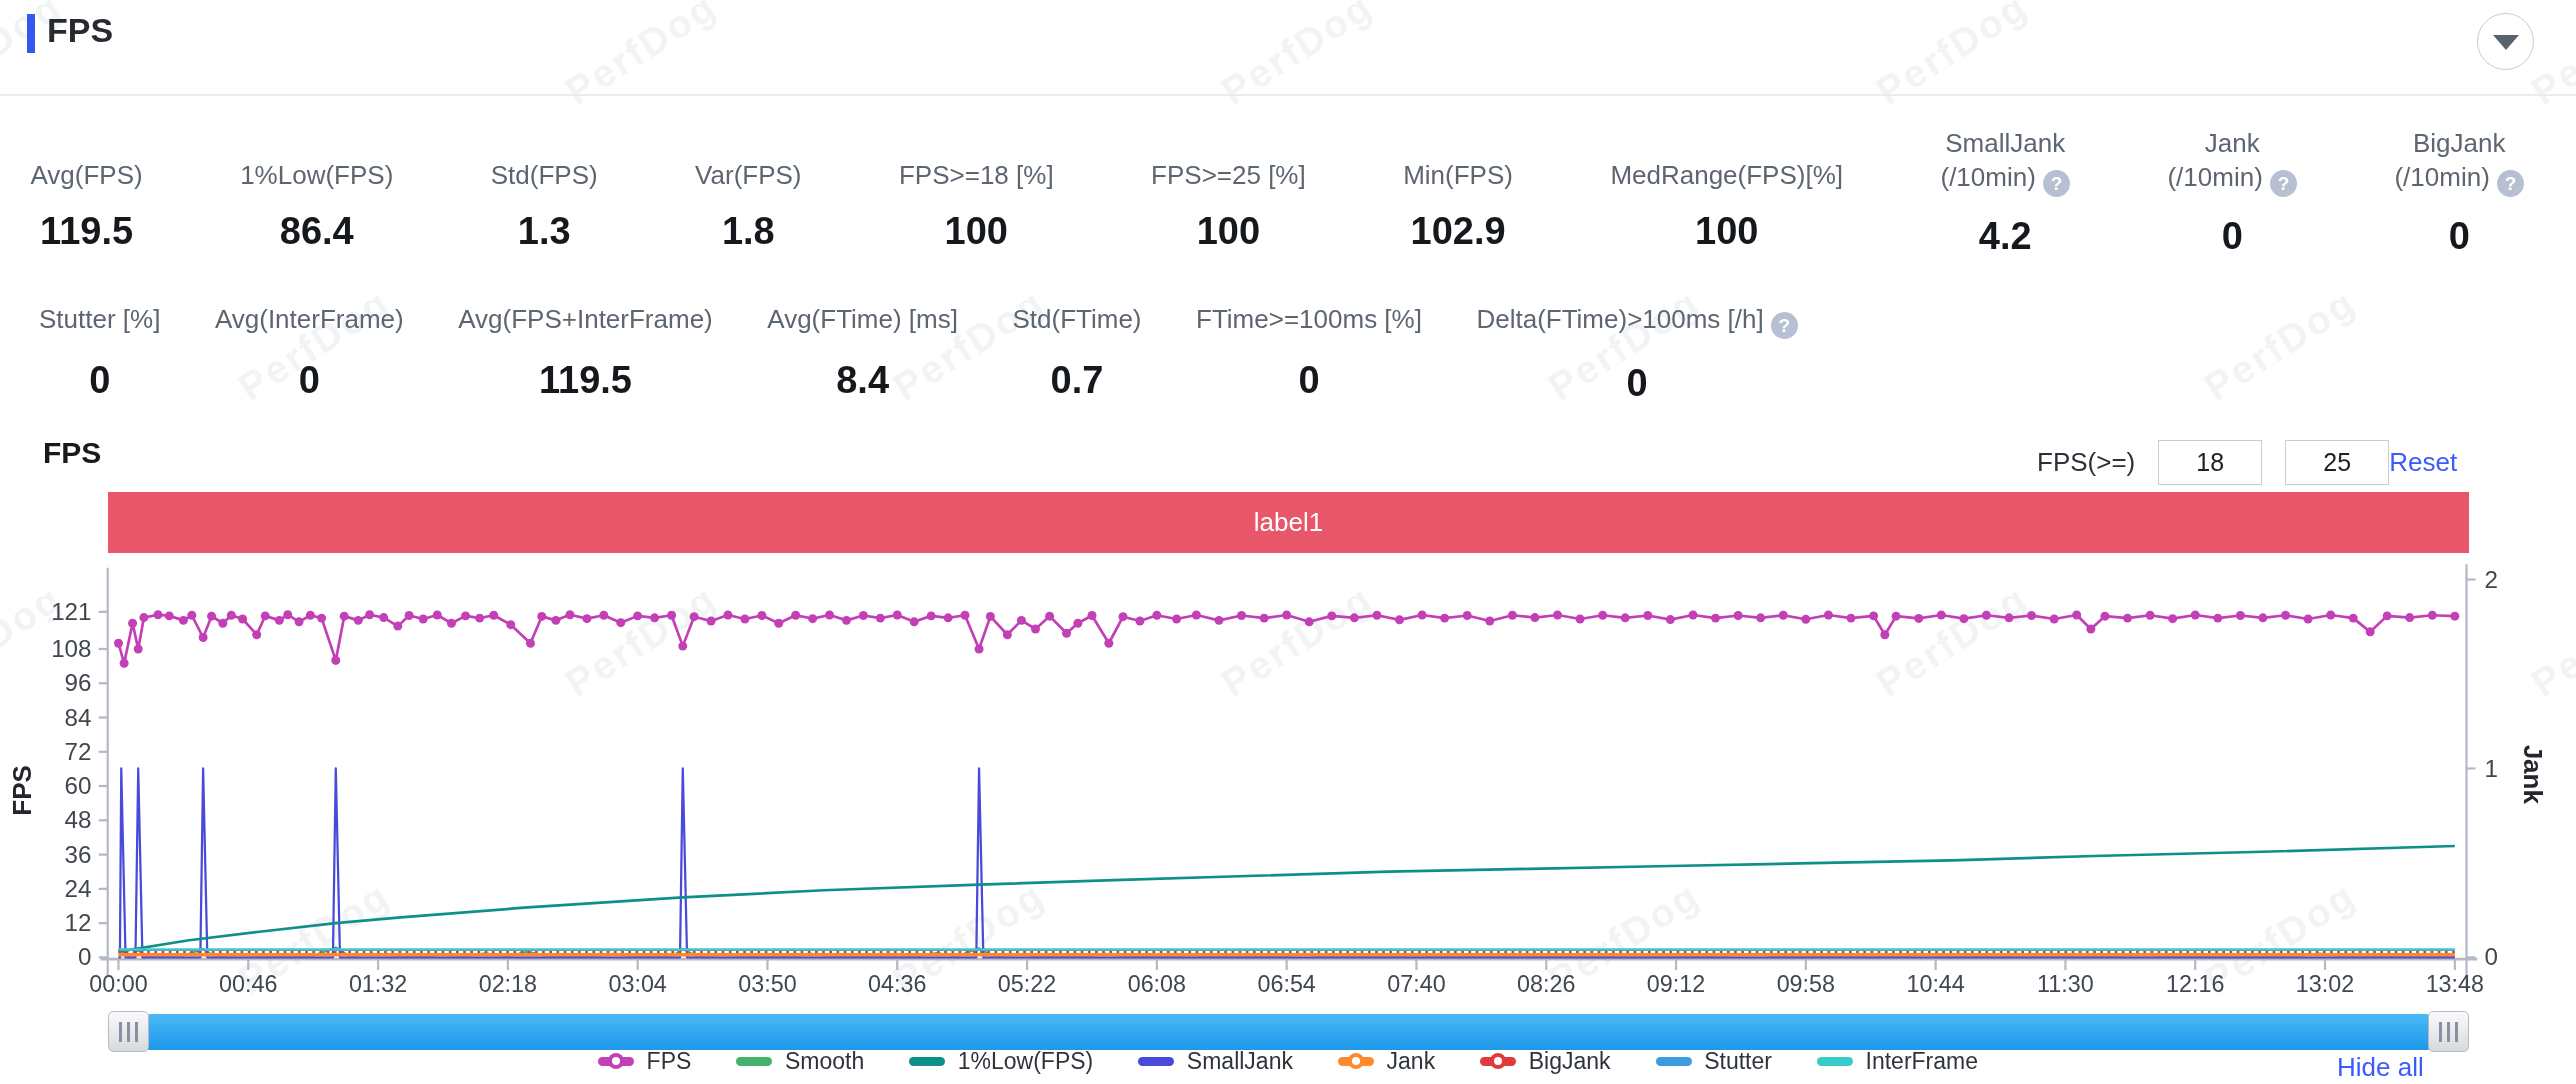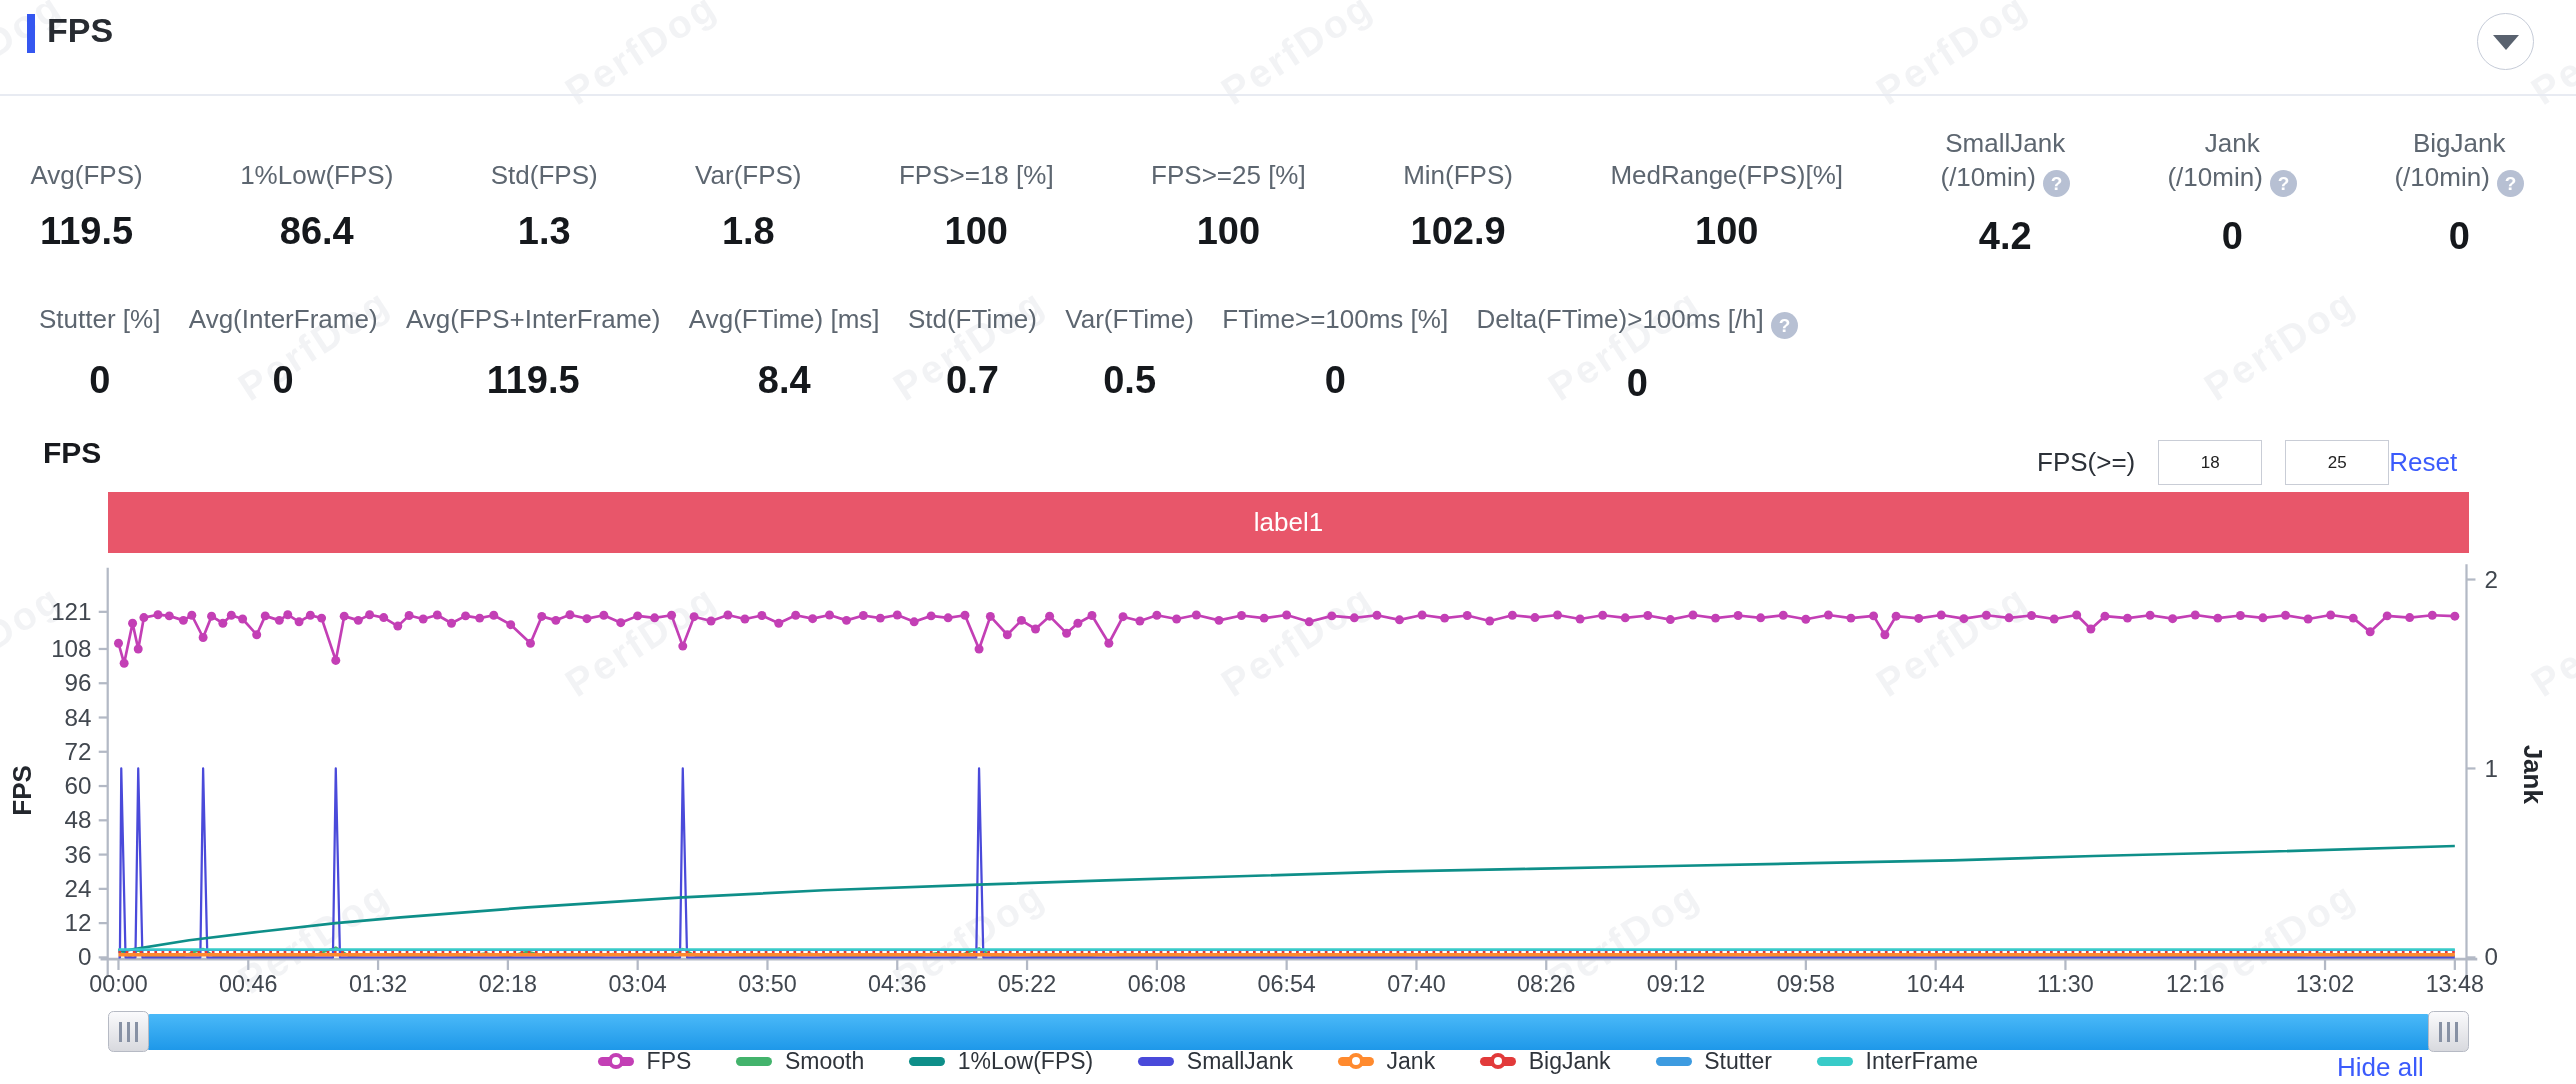--- a/index.html
+++ b/index.html
@@ -27,21 +27,21 @@
   #stats-row-2 .stat .lbl{min-height:34px;}
   .stat .val{margin-top:18px;font-size:38px;font-weight:700;color:#15181c;}
   #stats-row-2 .stat .val{margin-top:23px;}
   .help{display:inline-block;width:27px;height:27px;border-radius:50%;background:#b7c0d3;color:#ffffff;
     font-size:19px;line-height:27px;text-align:center;font-weight:700;margin-left:7.2px;vertical-align:-3.6px;}
   
   .section-title{position:absolute;left:43px;top:436px;font-size:30px;font-weight:700;color:#17191d;}
   .fps-controls{position:absolute;top:440px;left:2037px;display:flex;align-items:center;}
   .fps-controls .c-lbl{font-size:26px;color:#2c3138;}
   .fps-controls input{width:104px;height:45px;border:1.8px solid #c9cdd6;box-sizing:border-box;margin-left:23px;
-    font-size:17px;text-align:center;color:#222;font-family:"Liberation Sans",sans-serif;background:#fff;}
+    font-size:25px;text-align:center;color:#222;font-family:"Liberation Sans",sans-serif;background:#fff;}
   .fps-controls .reset{font-size:26px;color:#3b5bfc;cursor:pointer;}
   
   .banner{position:absolute;left:108px;top:492px;width:2361px;height:61px;display:flex;
     align-items:center;justify-content:center;font-size:26px;color:#ffffff;}
   
   #chart-svg{position:absolute;left:0;top:539px;}
   svg text{font-family:"Liberation Sans",sans-serif;}
   
   .scrollbar{position:absolute;left:108px;top:1011px;width:2361px;height:41px;}
   .sb-bar{position:absolute;left:39px;right:39px;top:2.7px;height:36px;border-radius:3.6px;
@@ -184,26 +184,20 @@
       <div class="lbl">
         <span>Avg(FTime) [ms]</span>
       </div>
       <div class="val">8.4</div>
     </div>
     <div class="stat">
       <div class="lbl">
         <span>Std(FTime)</span>
       </div>
       <div class="val">0.7</div>
-    </div>
-    <div class="stat">
-      <div class="lbl">
-        <span>Var(FTime)</span>
-      </div>
-      <div class="val">0.5</div>
     </div>
     <div class="stat">
       <div class="lbl">
         <span>FTime&gt;=100ms [%]</span>
       </div>
       <div class="val">0</div>
     </div>
     <div class="stat">
       <div class="lbl">
         <span>Delta(FTime)&gt;100ms [/h]<span class="help">?</span></span>

